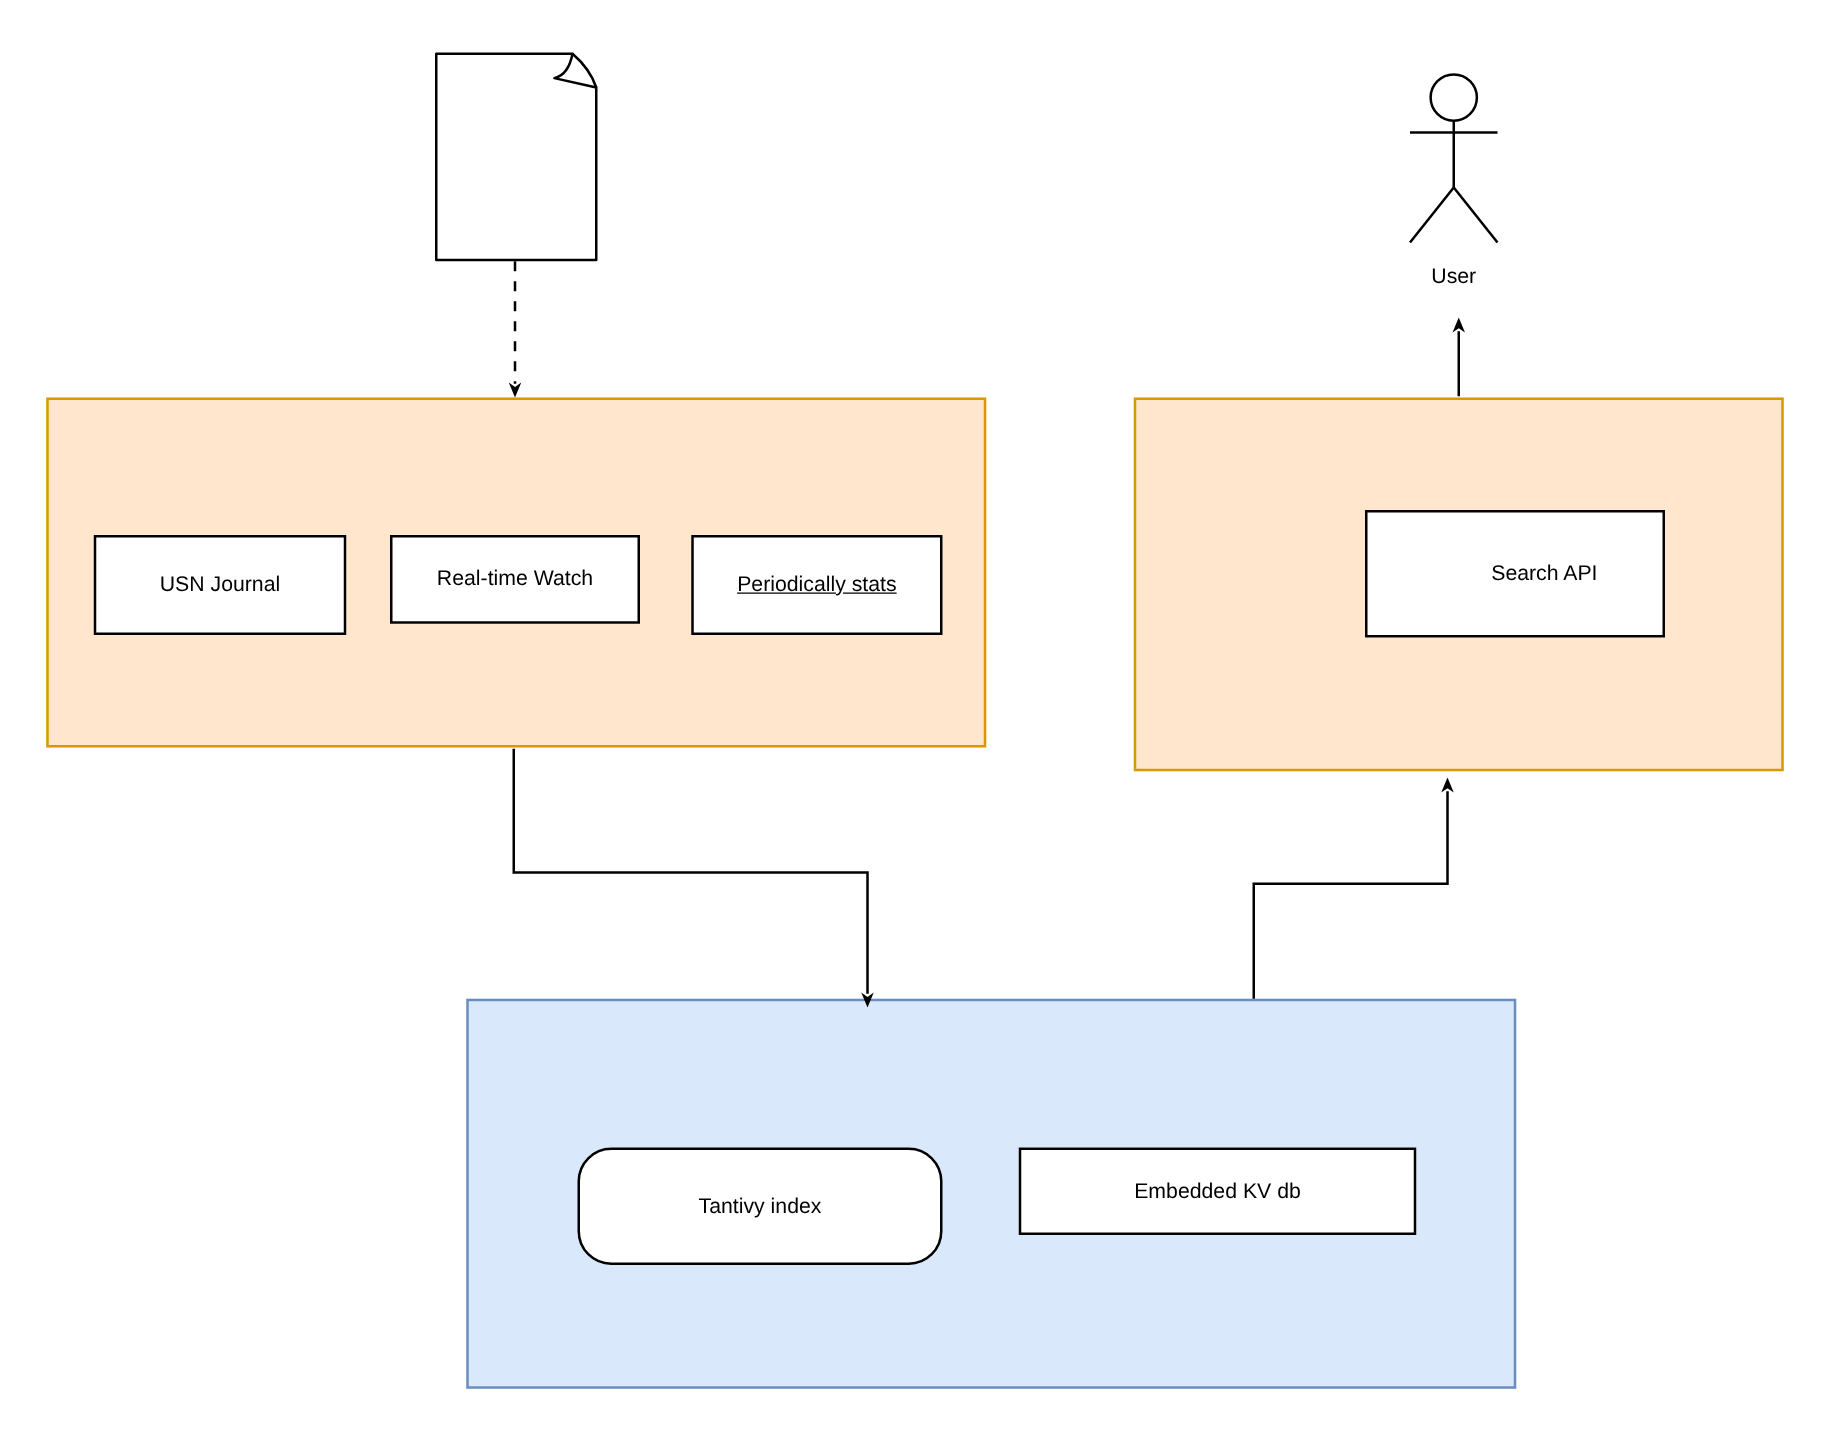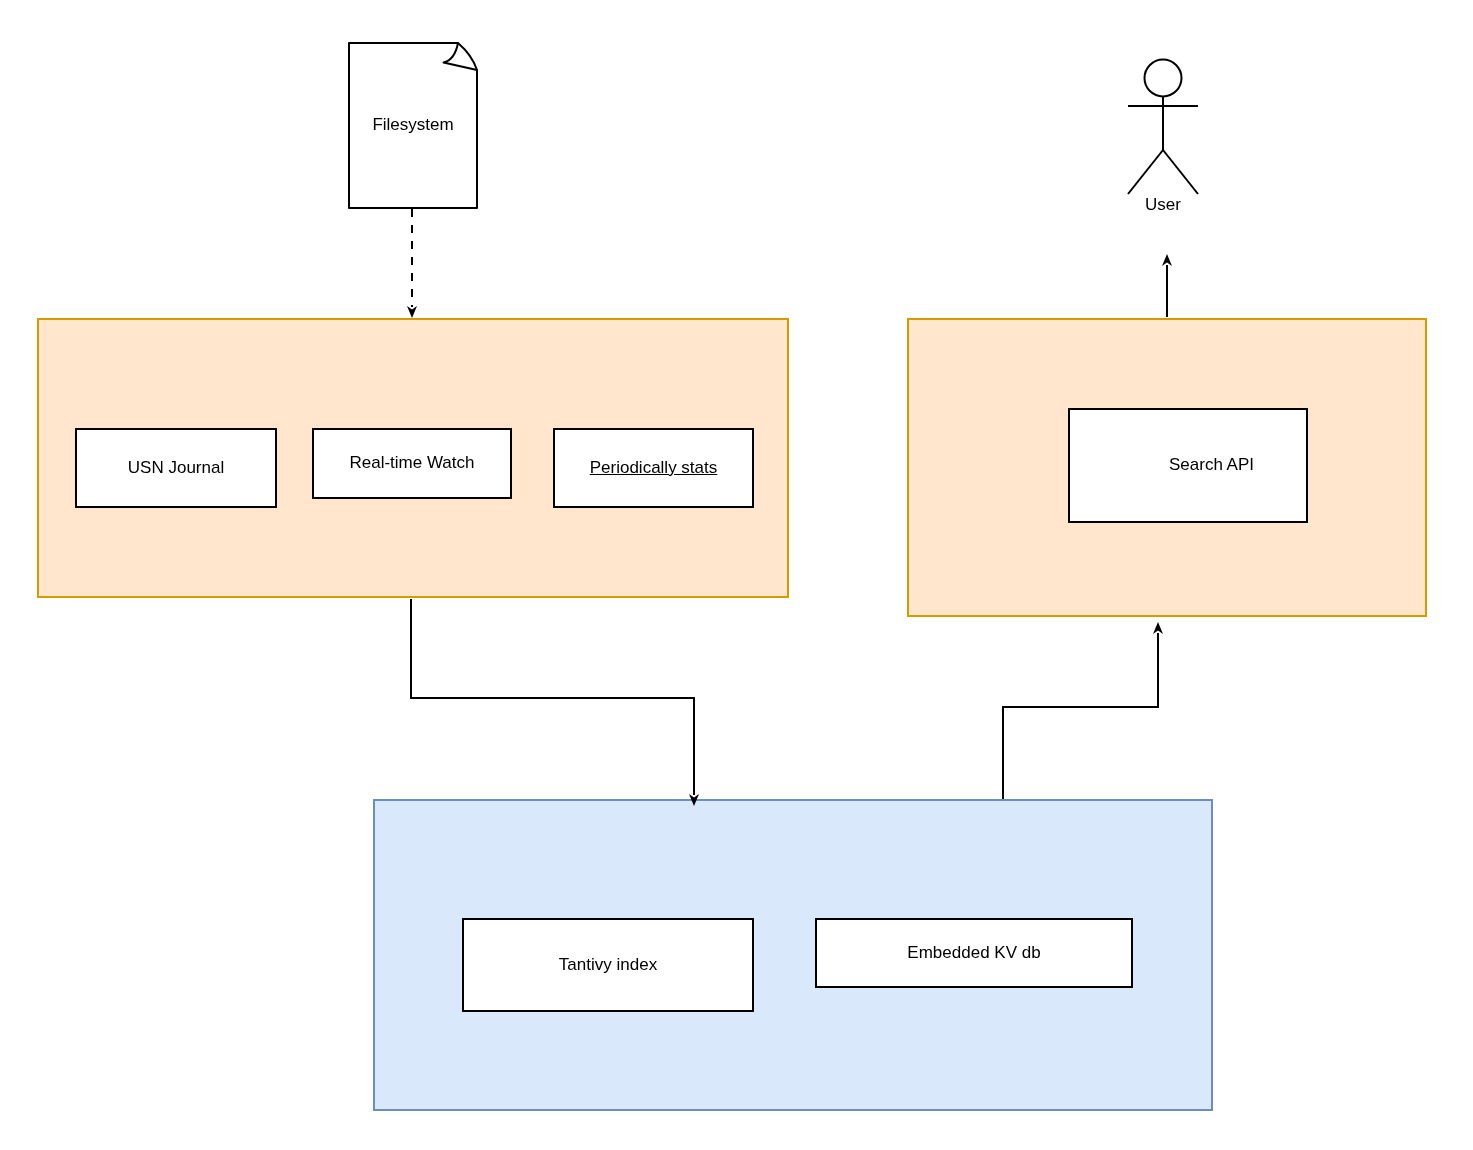--- a/index.html
+++ b/index.html
@@ -59,25 +59,25 @@
   </div>
 
   <div class="node" style="left:312px;top:428px;width:200px;height:71px;">
     <span>Real-time Watch</span>
   </div>
 
   <div class="node" style="left:553px;top:428px;width:201px;height:80px;text-decoration:underline;">
     <span>Periodically stats</span>
   </div>
 
-  <div class="node" style="left:1068px;top:408px;width:240px;height:115px;padding-left:47px;">
+  <div class="node" style="left:1092px;top:408px;width:240px;height:102px;padding-left:47px;">
     <span>Search API</span>
   </div>
 
-  <div class="node" style="left:462px;top:918px;width:292px;height:94px;">
+  <div class="node" style="left:462px;top:918px;width:292px;height:94px;border-radius:27px;">
     <span>Tantivy index</span>
   </div>
 
   <div class="node" style="left:815px;top:918px;width:318px;height:70px;">
     <span>Embedded KV db</span>
   </div>
 
   <svg class="layer-svg" width="1473" height="1150" viewBox="0 0 1473 1150">
     <defs>
       <marker id="arrow" markerWidth="14" markerHeight="12" refX="2" refY="6" orient="auto" markerUnits="userSpaceOnUse">
@@ -100,17 +100,16 @@
 
     <path d="M 412 209 L 412 307" fill="none" stroke="#000000" stroke-width="2" stroke-dasharray="8 8" marker-end="url(#arrow)"></path>
 
     <path d="M 411 599 L 411 698 L 694 698 L 694 795" fill="none" stroke="#000000" stroke-width="2" marker-end="url(#arrow)"></path>
 
     <path d="M 1003 799 L 1003 707 L 1158 707 L 1158 633" fill="none" stroke="#000000" stroke-width="2" marker-end="url(#arrow)"></path>
 
     <path d="M 1167 317 L 1167 265" fill="none" stroke="#000000" stroke-width="2" marker-end="url(#arrow)"></path>
   </svg>
 
-  <div class="floating-label" style="left:351px;top:45px;width:124px;height:161px;">Filesystem</div>
 
-  <div class="floating-label" style="left:1113px;top:192px;width:100px;height:26px;">User</div>
+  <div class="floating-label" style="left:1113px;top:208px;width:100px;height:26px;">User</div>
 
 </div>
 
 </body></html>

